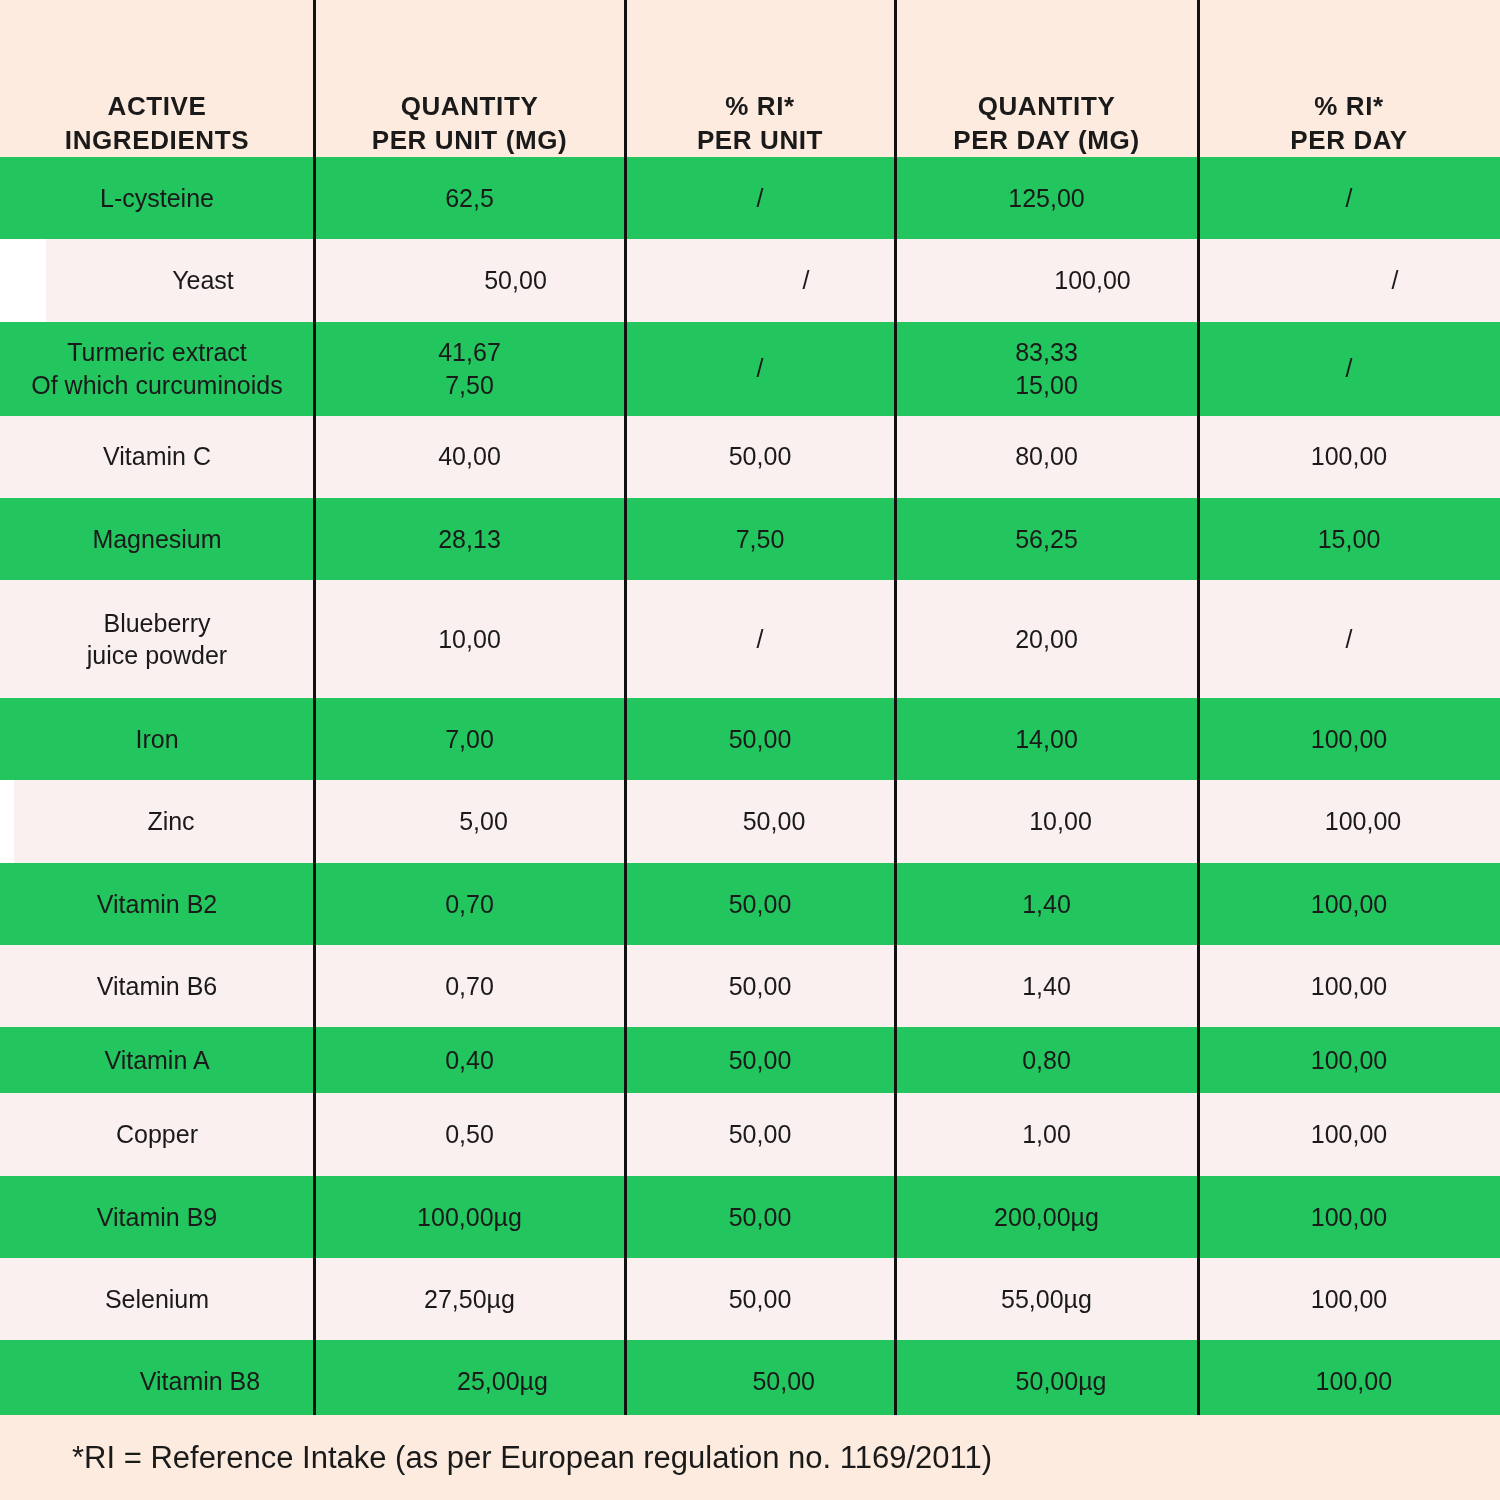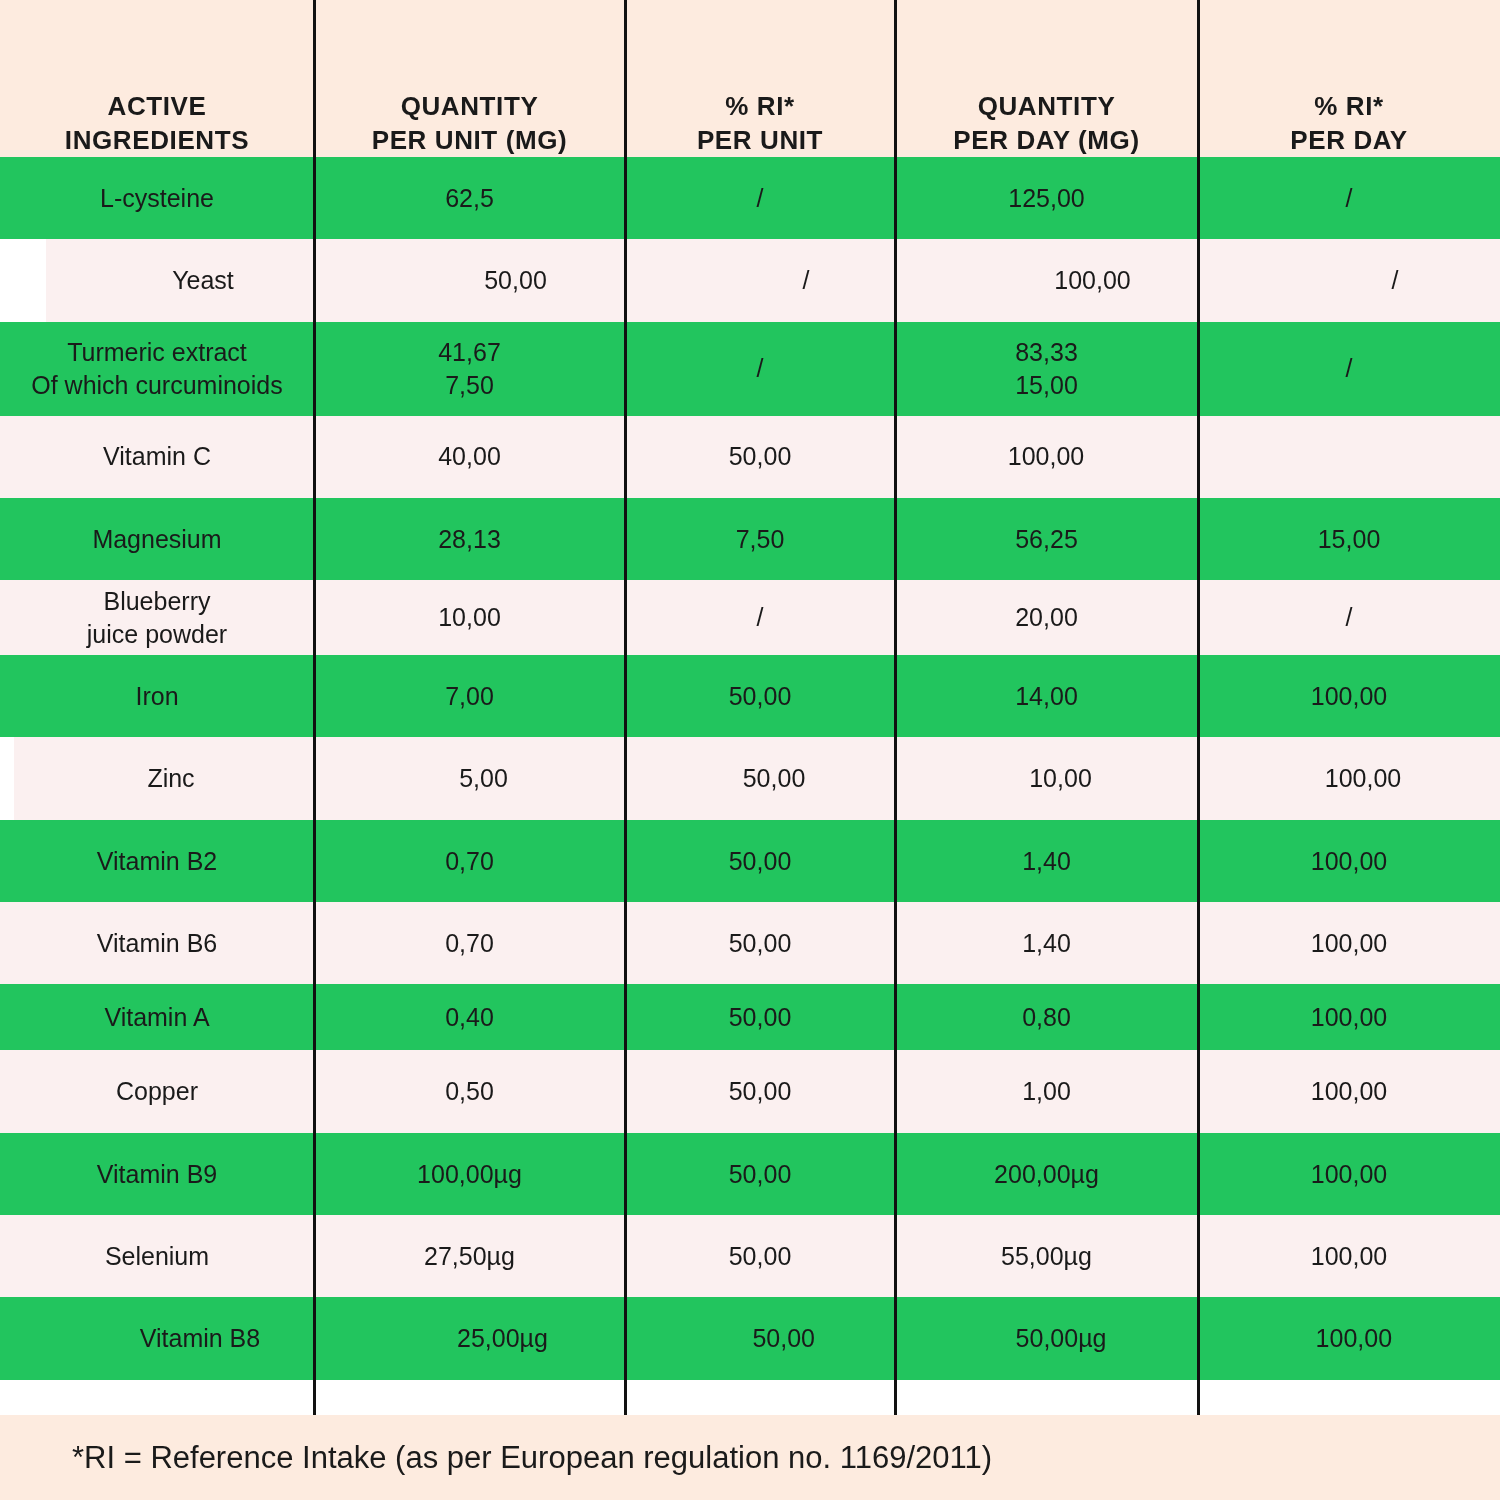--- a/index.html
+++ b/index.html
@@ -148,30 +148,31 @@
 7,50</div>
         <div class="cell c2">/</div>
         <div class="cell c3">83,33
 15,00</div>
         <div class="cell c4">/</div>
       </div>
       <div class="row pink" style="height: 82.3298px;">
         <div class="cell c0">Vitamin C</div>
         <div class="cell c1">40,00</div>
         <div class="cell c2">50,00</div>
+        <div class="cell c3">80,00</div>
         <div class="cell c4">100,00</div>
       </div>
       <div class="row white" style="height: 82.3298px;">
         <div class="cell c0">Magnesium</div>
         <div class="cell c1">28,13</div>
         <div class="cell c2">7,50</div>
         <div class="cell c3">56,25</div>
         <div class="cell c4">15,00</div>
       </div>
-      <div class="row pink" style="height: 75px; justify-content: center;">
+      <div class="row pink" style="height: 118px; justify-content: center;">
         <div class="cell c0">Blueberry
 juice powder</div>
         <div class="cell c1">10,00</div>
         <div class="cell c2">/</div>
         <div class="cell c3">20,00</div>
         <div class="cell c4">/</div>
       </div>
       <div class="row white" style="height: 82.3298px;">
         <div class="cell c0">Iron</div>
         <div class="cell c1">7,00</div>

